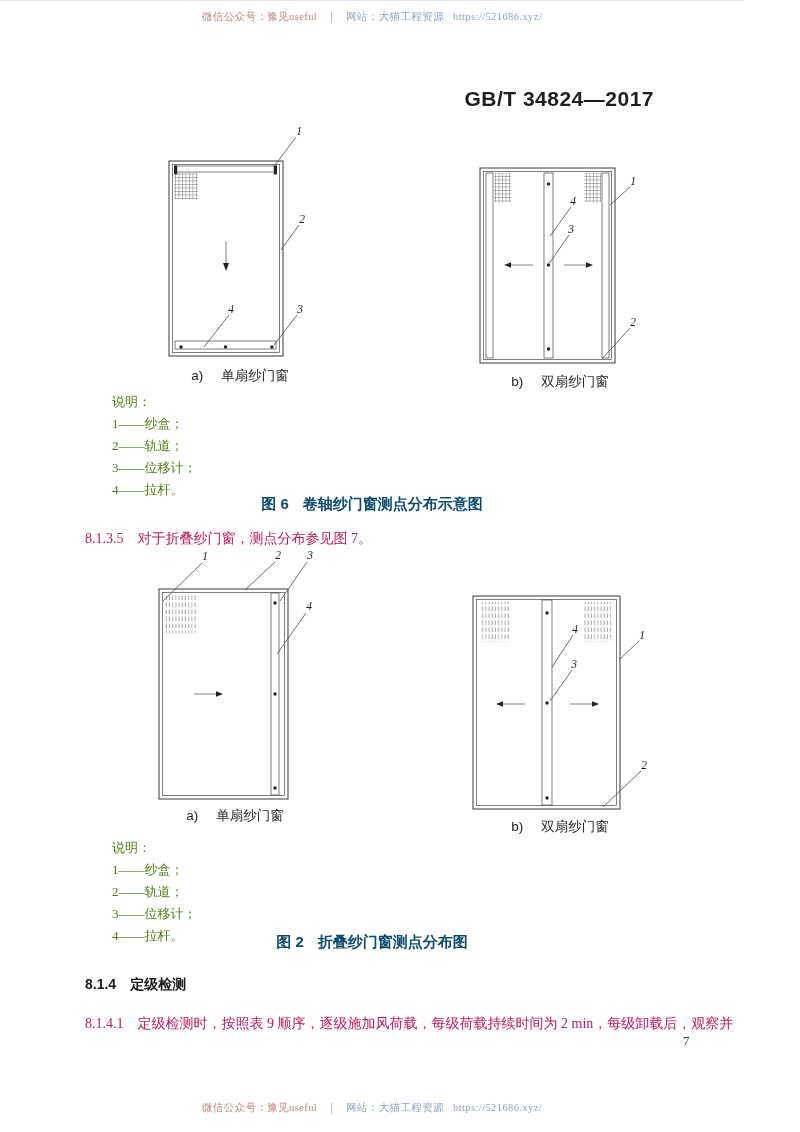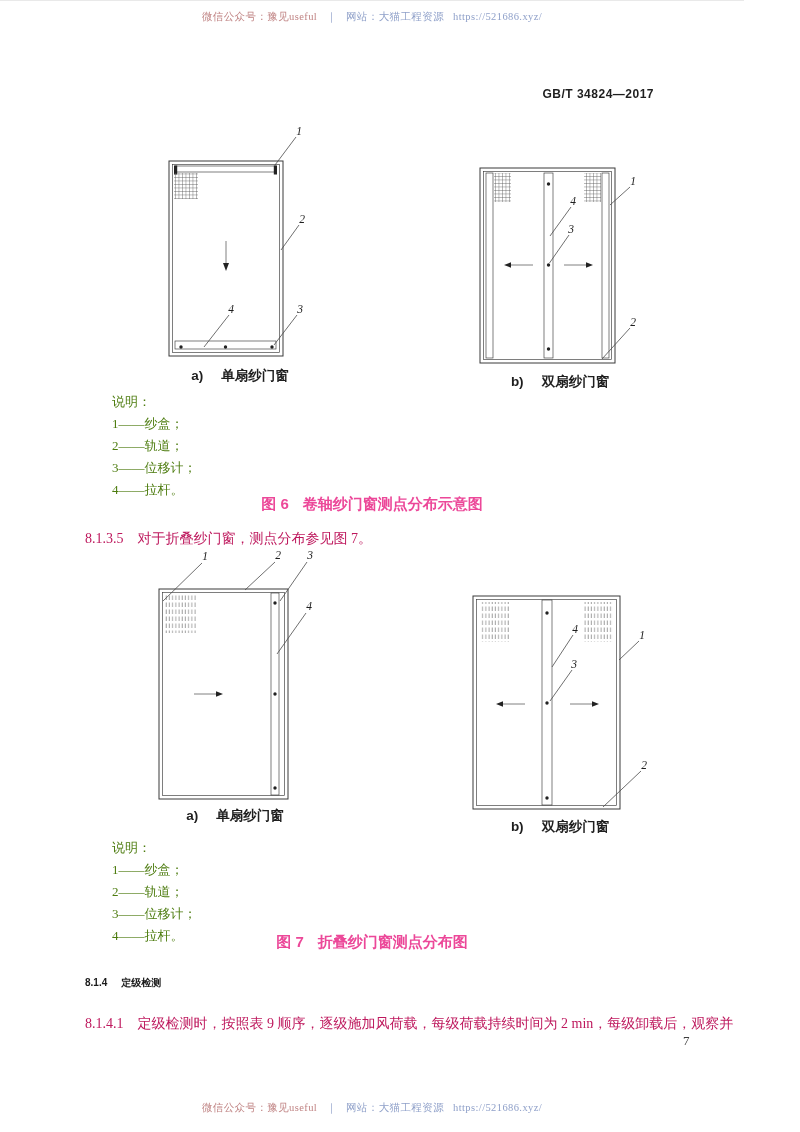--- a/index.html
+++ b/index.html
@@ -7,42 +7,42 @@
         font-family:"Liberation Serif","DejaVu Serif",serif;color:#262626;border-top:1px solid #e9e9e9;}
   
   .wm{position:absolute;left:0;right:0;text-align:center;font-size:10.5px;letter-spacing:.4px;white-space:nowrap;}
   .wm-top{top:9px}
   .wm-bottom{top:1100px}
   .wm-red{color:#c08484}
   .wm-blue{color:#8fa0c9}
   .wm span{margin:0 3px}
   
   .std-number{position:absolute;top:86px;right:90px;font-family:"Liberation Sans","DejaVu Sans",sans-serif;
-              font-weight:bold;font-size:12px;letter-spacing:.5px;color:#1e1e1e;}
+              font-weight:bold;font-size:21px;letter-spacing:.5px;color:#1e1e1e;}
   
   svg.fig{position:absolute;overflow:visible}
   .fig .ln{stroke:#3a3a3a;fill:none;stroke-width:1}
   .fig .thin{stroke:#3a3a3a;fill:none;stroke-width:.65}
   .fig .leader{stroke:#4a4a4a;fill:none;stroke-width:.8}
   .fig .dot{fill:#222;stroke:none}
   .fig .co{font:italic 11.5px "Liberation Serif","DejaVu Serif",serif;fill:#1e1e1e;text-anchor:middle;stroke:none}
   
   .subcap{position:absolute;text-align:center;font-family:"Liberation Sans","DejaVu Sans",sans-serif;
-          font-weight:bold;font-size:13.5px;color:#1e1e1e;white-space:nowrap}
+          font-weight:normal;font-size:13.5px;color:#1e1e1e;white-space:nowrap}
   .subcap .lab{margin-right:18px}
   .figcap{position:absolute;left:0;right:0;text-align:center;font-family:"Liberation Sans","DejaVu Sans",sans-serif;
-          font-weight:bold;font-size:15px;color:#ec4899;white-space:nowrap}
+          font-weight:bold;font-size:15px;color:#0c4a6e;white-space:nowrap}
   .figcap .lab{margin-right:14px}
   
   .legend{position:absolute;font-size:13px;line-height:22px;color:#4d7c0f}
   
   .para{position:absolute;font-size:14px;color:#be185d;white-space:nowrap}
   .para .num{margin-right:14px}
   .h3{position:absolute;font-family:"Liberation Sans","DejaVu Sans",sans-serif;font-weight:bold;
-      font-size:10px;color:#1a1a1a;white-space:nowrap}
+      font-size:14px;color:#1a1a1a;white-space:nowrap}
   .h3 .num{margin-right:14px}
   .pageno{position:absolute;top:1032px;left:683px;font-size:13px;color:#3d3d3d}
 </style>
 </head>
 <body>
 
 <div class="page">
 
   <div class="wm wm-top">
     <span class="wm-red">微信公众号：豫见useful</span>
@@ -244,21 +244,21 @@
 
   <div class="legend" style="left:112px;top:836px">
     <div>说明：</div>
     <div>1——纱盒；</div>
     <div>2——轨道；</div>
     <div>3——位移计；</div>
     <div>4——拉杆。</div>
   </div>
 
   <div class="figcap" style="top:932px">
-    <span class="lab">图 7</span><span>折叠纱门窗测点分布图</span>
+    <span class="lab">图 2</span><span>折叠纱门窗测点分布图</span>
   </div>
 
   <div class="h3" style="left:85px;top:975px">
     <span class="num">8.1.4</span><span>定级检测</span>
   </div>
 
   <div class="para" style="left:85px;top:1014px">
     <span class="num">8.1.4.1</span><span>定级检测时，按照表 9 顺序，逐级施加风荷载，每级荷载持续时间为 2 min，每级卸载后，观察并</span>
   </div>
 

